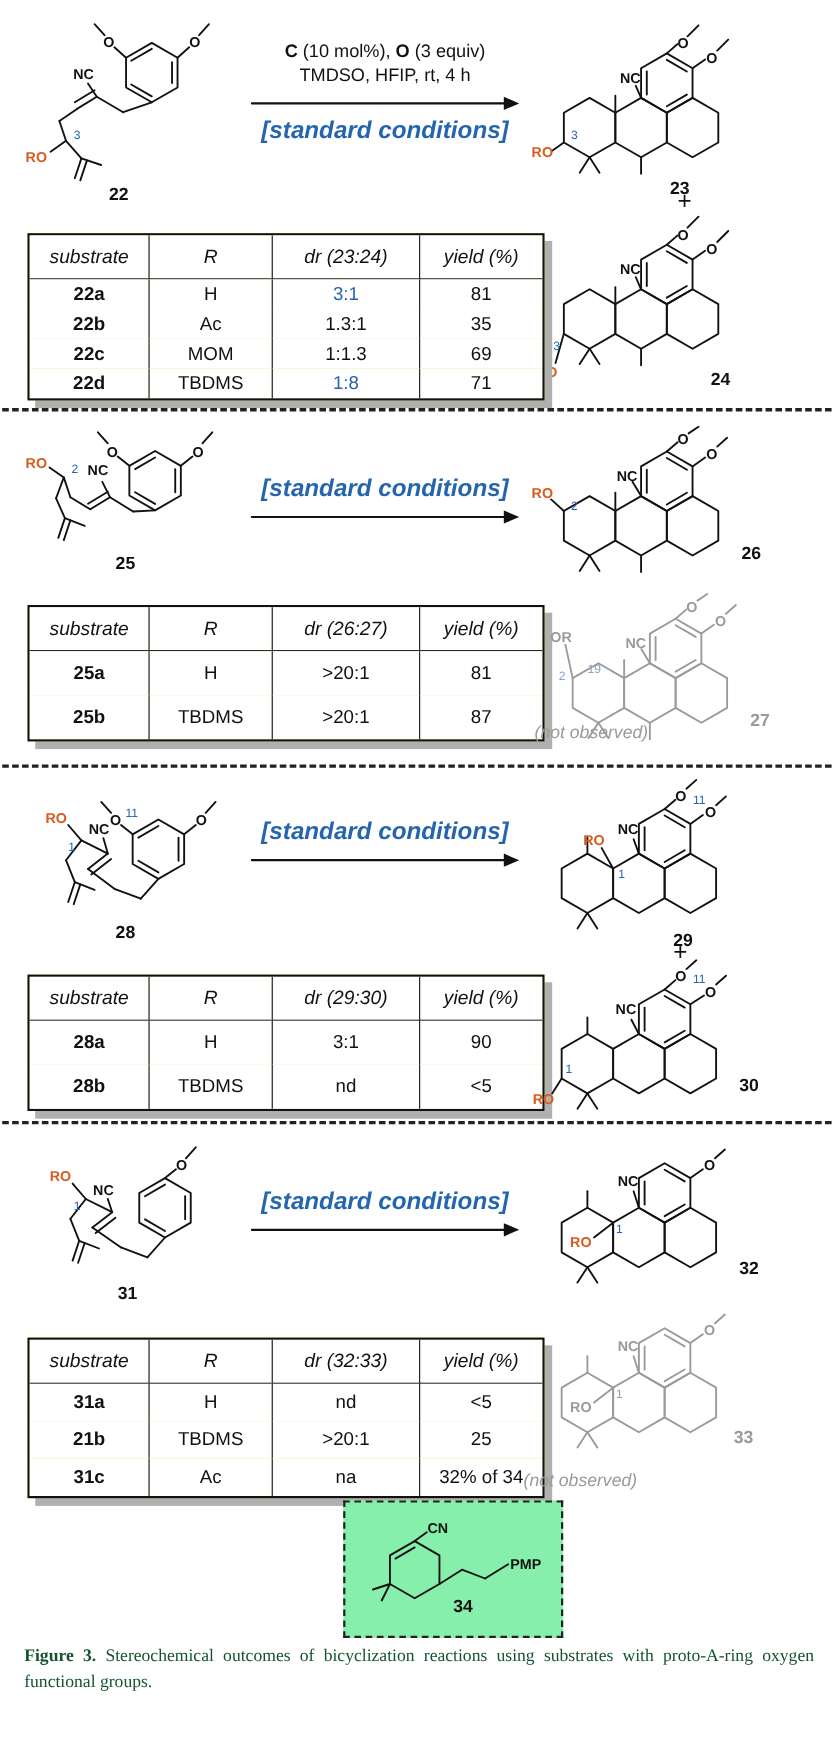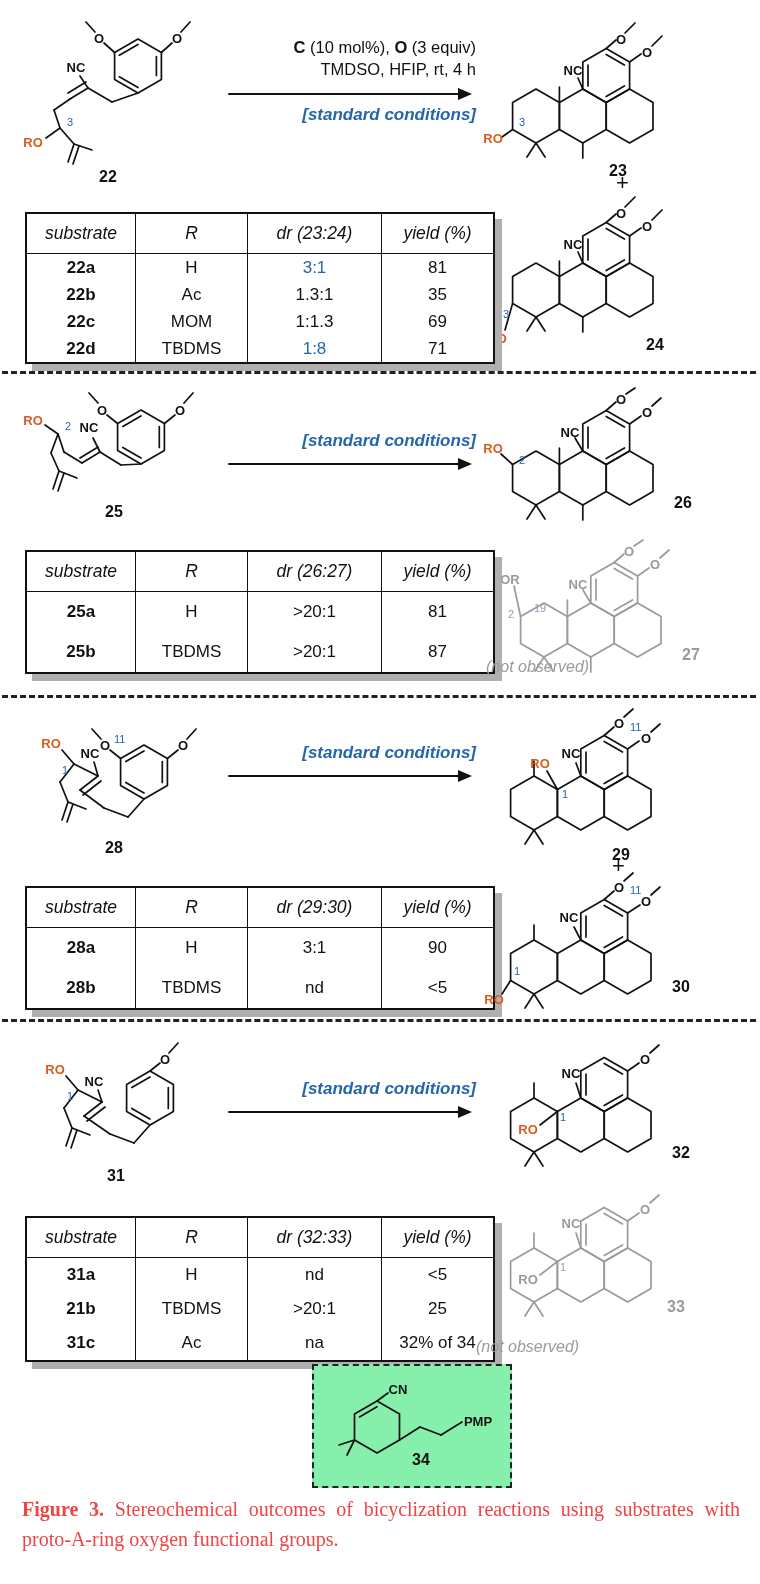--- a/index.html
+++ b/index.html
@@ -1,40 +1,40 @@
 <!DOCTYPE html>
 <html style="--orange: #d85c1e; --blue: #2565ae; --gray: #9a9a9a; --grayblue: #8aa0bf; --shadow: #b0b0b0; --ink: #111111;"><head>
 <meta charset="utf-8">
 <style>
   *{margin:0;padding:0;box-sizing:border-box}
   html,body{background:#fff}
   body{width:760px;height:1584px;position:relative;overflow:hidden;
        font-family:"Liberation Sans",sans-serif;color:#111}
   .abs{position:absolute}
   .sep{position:absolute;left:2px;width:754px;border-top:3px dashed #222;height:0}
-  .cond{position:absolute;width:252px;text-align:right}
+  .cond{position:absolute;width:252px;text-align:center}
   .cond .l1,.cond .l2{font-size:16.5px;line-height:1.35;color:#111}
-  .cond .std{color:var(--blue,#2565ae);font-style:italic;font-weight:bold;font-size:17px;margin-top:3px}
+  .cond .std{color:var(--blue,#2565ae);font-style:italic;font-weight:bold;font-size:22px;margin-top:3px}
   .arrow{display:block;margin:5px auto 0}
   .ctable{position:absolute;background:#bef264;border:2px solid #111;
           box-shadow:7px 7px 0 var(--shadow,#b0b0b0);
           display:grid;grid-template-columns:108px 112px 134px 112px}
   .ctable .cell{display:flex;align-items:center;justify-content:center;
                 font-size:17px;border-left:1.5px solid #111;background:#fff}
   .ctable .cell.c0{border-left:none}
   .t1 .cell{height:27px}
   .t2 .cell,.t3 .cell{height:40px}
   .t4 .cell{height:34px}
   .ctable .cell.hdr{height:40px;font-style:italic;font-size:17.5px;border-bottom:1.6px solid #111}
   .bold{font-weight:bold}
   .blue-val{color:var(--blue,#2565ae)}
   .plus{position:absolute;font-size:22px;color:#111}
   .notobs{position:absolute;font-style:italic;font-size:16px;text-align:left;color:var(--gray,#9a9a9a)}
-  .caption{position:absolute;font-family:"Liberation Serif",serif;font-size:20px;
-           line-height:1.5;text-align:justify;color:#ef4444}
+  .caption{position:absolute;font-family:"Liberation Serif",serif;font-size:16px;
+           line-height:1.5;text-align:justify;color:#14532d}
   .caption b{font-weight:bold}
   svg{overflow:visible}
   svg text{font-family:"Liberation Sans",sans-serif}
   .bond{stroke:#111;stroke-width:1.7;fill:none;stroke-linecap:round;stroke-linejoin:round}
   .atom{font-size:13px;font-weight:bold;fill:#111}
   .o-atom{font-size:13px;font-weight:bold;fill:#111}
   .ro{fill:var(--orange,#d85c1e)}
   .pos{font-size:11px;fill:var(--blue,#2565ae)}
   .cnum{font-size:16px;font-weight:bold;fill:#111}
   .gray .bond{stroke:var(--gray,#9a9a9a)}

